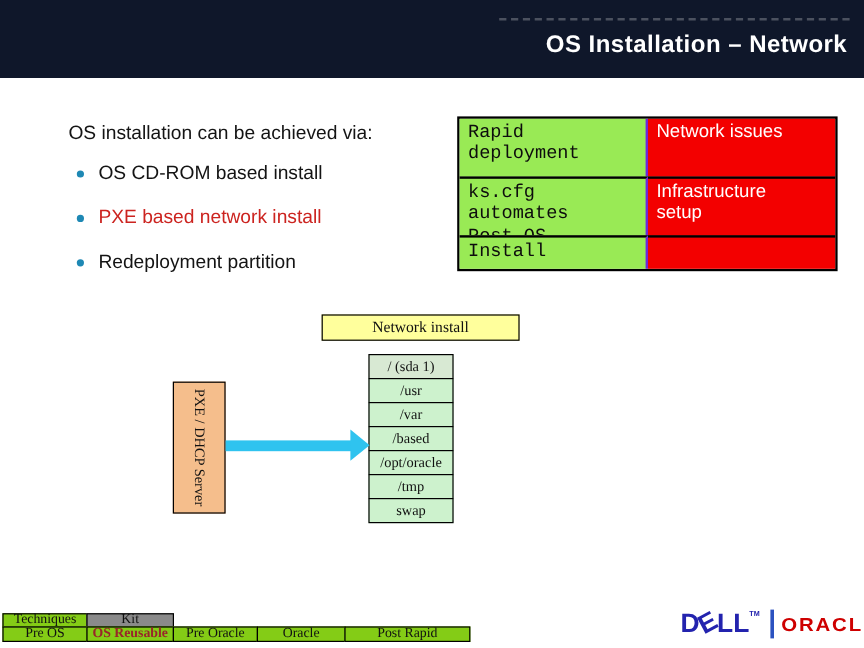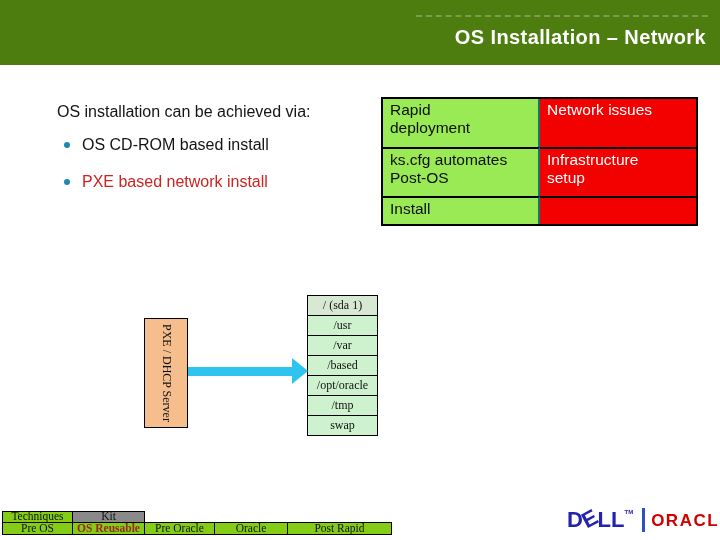--- a/index.html
+++ b/index.html
@@ -2,41 +2,41 @@
 <html><head>
 <meta charset="utf-8">
 <style>
   html,body { margin:0; padding:0; background:#e8e8e8; }
   .slide {
     position:relative; width:720px; height:540px; background:#ffffff;
     overflow:hidden; font-family:"Liberation Sans", sans-serif;
   }
 
   
-  .header { position:absolute; left:0; top:0; width:720px; height:65px; background:#4d7c0f; }
+  .header { position:absolute; left:0; top:0; width:720px; height:65px; background:#0f172a; }
   .header-dots { position:absolute; top:15px; right:12px; width:292px; height:0;
     border-top:2px dashed rgba(255,255,255,0.25); }
   .header-title { position:absolute; top:26px; right:14px; color:#ffffff; font-weight:bold;
     font-size:20px; letter-spacing:0.4px; white-space:nowrap; }
 
   
   .intro { position:absolute; left:57px; top:103px; font-size:16px; color:#141414; }
   .bullet-item { position:absolute; left:64px; display:flex; align-items:center; }
   .bullet-item .dot { width:6px; height:6px; border-radius:50%; background:#1E88B4; margin-right:12px; flex:0 0 auto; }
   .bullet-item .lbl { font-size:16px; color:#141414; white-space:nowrap; }
   .bullet-1 { top:136px; } .bullet-2 { top:173px; } .bullet-3 { top:210px; }
   .bullet-2 .lbl { color:#CC2420; }
 
   
   .comparison { position:absolute; left:381px; top:97px; width:317px; box-sizing:border-box;
     border:2px solid #000; display:grid; grid-template-columns:157px 1fr;
     grid-template-rows:48px 49px 28px; }
   .cmp-cell { box-sizing:border-box; padding:2px 7px; font-size:15.5px; line-height:1.18;
     white-space:pre-line; overflow:hidden; }
-  .cmp-cell.pro { background:#99EA55; border-right:2px solid #0f766e; color:#0d0d0d; }
+  .cmp-cell.pro { background:#99EA55; border-right:2px solid #6d28d9; color:#0d0d0d;font-family:Liberation Mono, monospace; }
   .cmp-cell.con { background:#F30000; color:#ffffff; }
   .cmp-cell.r2 { border-top:2px solid #000; }
 
   
   .net-label { position:absolute; left:268px; top:262px; width:165px; height:22px;
     box-sizing:border-box; background:#FFFF9C; border:1px solid #000;
     display:flex; align-items:center; justify-content:center;
     font-family:"Liberation Serif", serif; font-size:13px; color:#111; }
 
   
@@ -94,33 +94,38 @@
   <div class="intro">OS installation can be achieved via:</div>
 
   <div class="bullet-item bullet-1">
     <span class="dot"></span>
     <span class="lbl">OS CD-ROM based install</span>
   </div>
   <div class="bullet-item bullet-2">
     <span class="dot"></span>
     <span class="lbl">PXE based network install</span>
   </div>
+  <div class="bullet-item bullet-3">
+    <span class="dot"></span>
+    <span class="lbl">Redeployment partition</span>
+  </div>
 
   <div class="comparison">
     <div class="cmp-cell pro">Rapid
 deployment</div>
     <div class="cmp-cell con">Network issues</div>
     <div class="cmp-cell pro r2">ks.cfg automates
 Post-OS</div>
     <div class="cmp-cell con r2">Infrastructure
 setup</div>
     <div class="cmp-cell pro r2">Install</div>
     <div class="cmp-cell con r2"></div>
   </div>
 
+  <div class="net-label">Network install</div>
 
   <div class="partitions">
     <div class="partition first">/ (sda 1)</div>
     <div class="partition">/usr</div>
     <div class="partition">/var</div>
     <div class="partition">/based</div>
     <div class="partition">/opt/oracle</div>
     <div class="partition">/tmp</div>
     <div class="partition">swap</div>
   </div>

